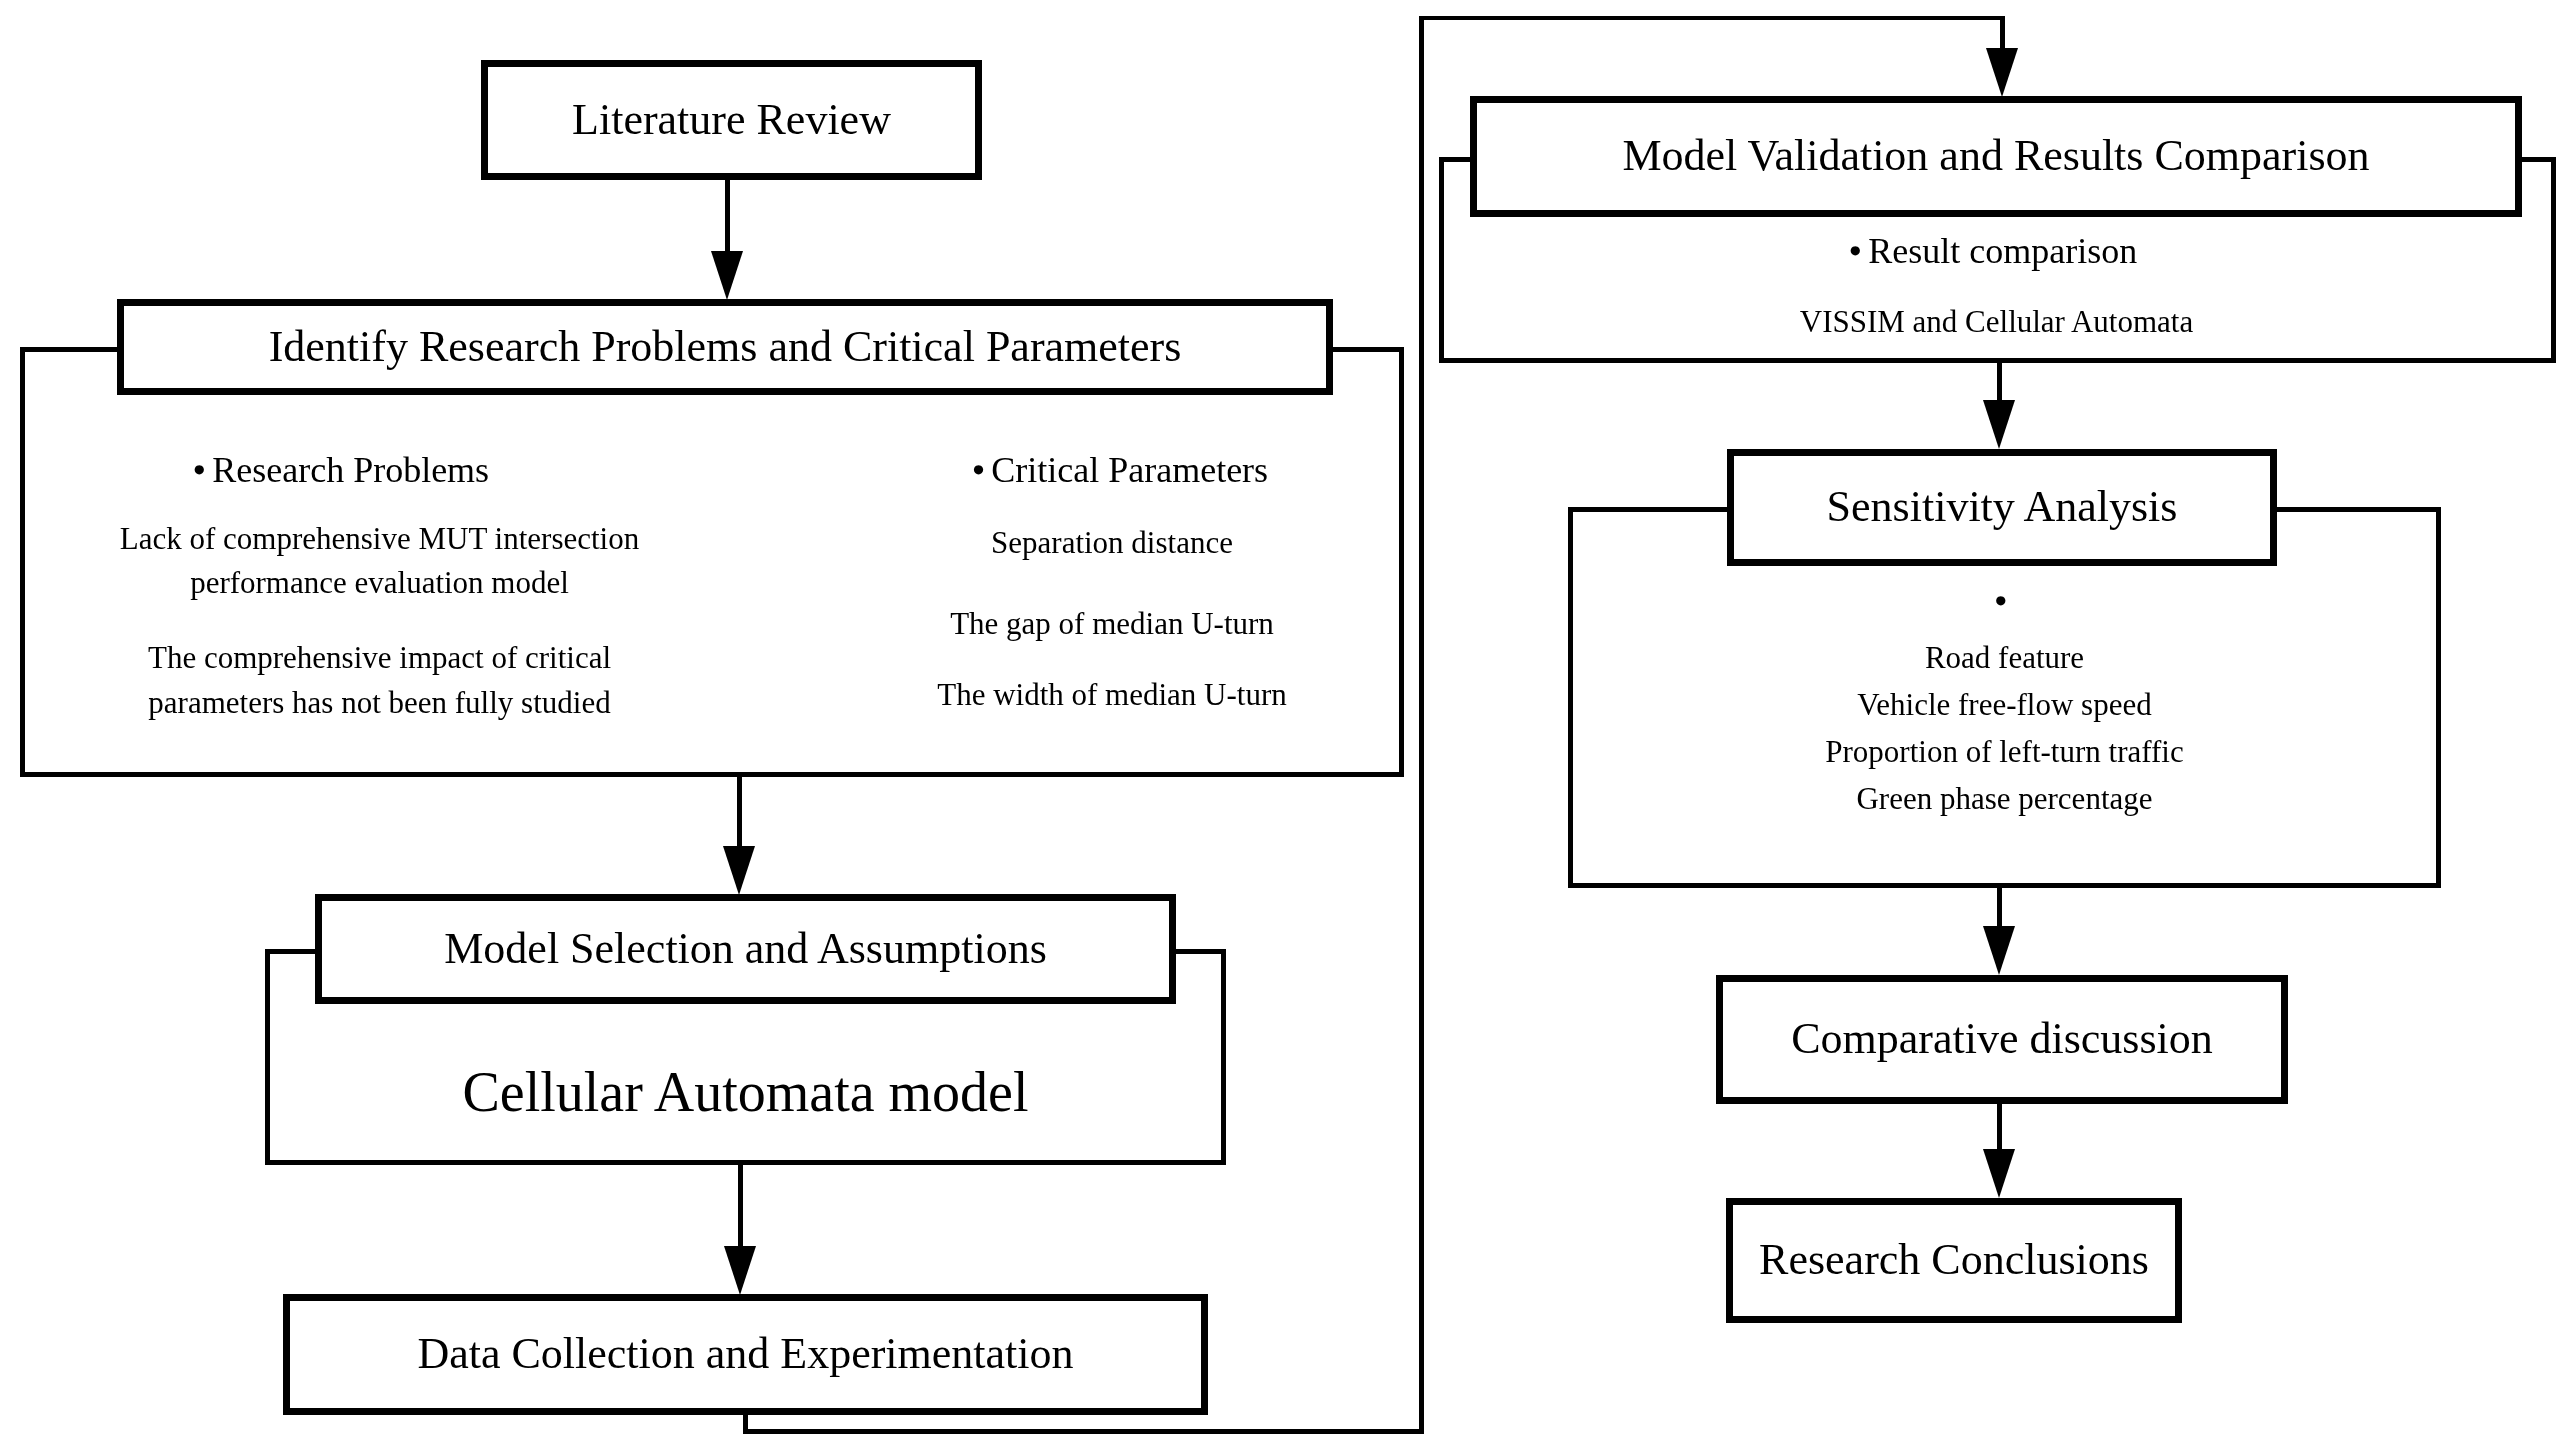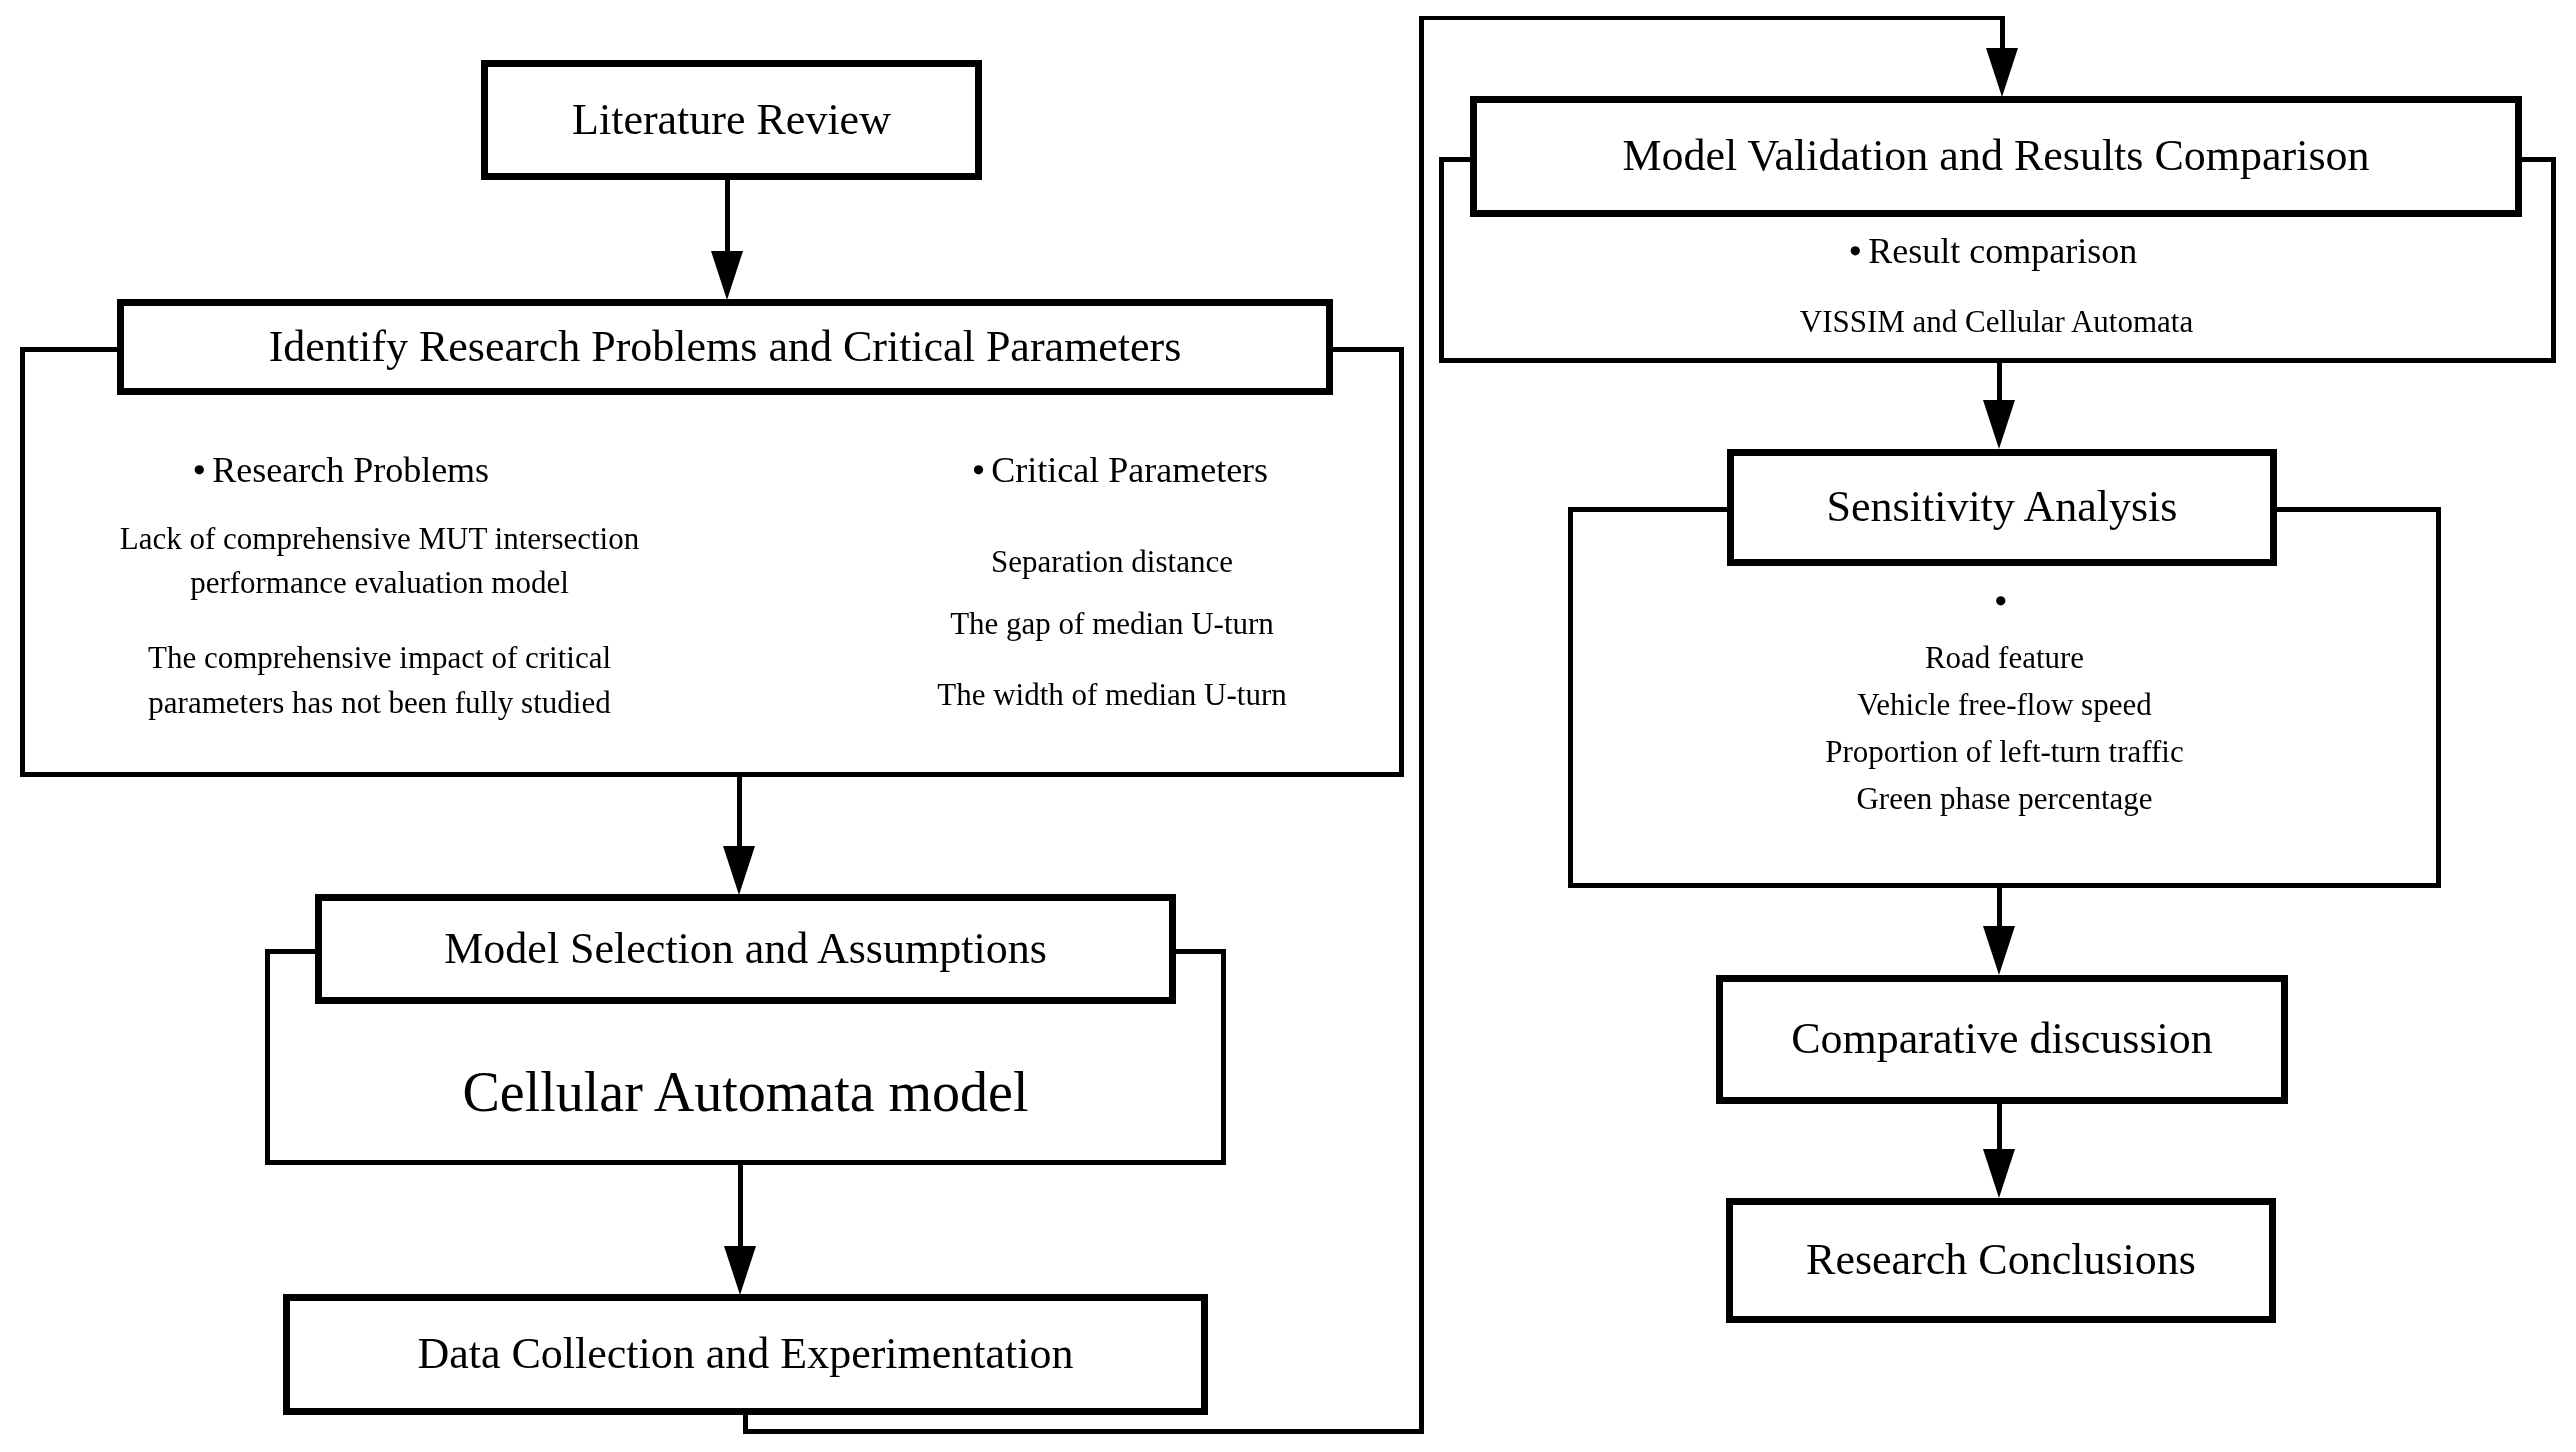--- a/index.html
+++ b/index.html
@@ -62,21 +62,21 @@
   <div class="tline" style="left:27px;top:583px;width:705px;">performance evaluation model</div>
 
   <div class="tline" style="left:27px;top:658px;width:705px;">The comprehensive impact of critical</div>
   <div class="tline" style="left:27px;top:703px;width:705px;">parameters has not been fully studied</div>
 
   <div class="heading" style="left:846px;top:470px;width:548px;">
     <span class="bullet">●</span>
     <span>Critical Parameters</span>
   </div>
 
-  <div class="tline" style="left:799px;top:562px;width:626px;">Separation distance</div>
+  <div class="tline" style="left:799px;top:543px;width:626px;">Separation distance</div>
   <div class="tline" style="left:799px;top:624px;width:626px;">The gap of median U-turn</div>
   <div class="tline" style="left:799px;top:695px;width:626px;">The width of median U-turn</div>
 
   <div class="stem" style="left:737px;top:777px;height:72px;"></div>
   <div class="ahead" style="left:723px;top:846px;"></div>
 
   <div class="group" style="left:265px;top:949px;width:961px;height:216px;"></div>
 
   <div class="node title" style="left:315px;top:894px;width:861px;height:110px;text-align:center;">
     <span>Model Selection and Assumptions</span>
@@ -132,18 +132,18 @@
   <div class="stem" style="left:1997px;top:888px;height:40px;"></div>
   <div class="ahead" style="left:1983px;top:926px;"></div>
 
   <div class="node title" style="left:1716px;top:975px;width:572px;height:129px;">
     <span>Comparative discussion</span>
   </div>
 
   <div class="stem" style="left:1997px;top:1104px;height:47px;"></div>
   <div class="ahead" style="left:1983px;top:1149px;"></div>
 
-  <div class="node title" style="left:1726px;top:1198px;width:550px;height:125px;text-align:center;">
+  <div class="node title" style="left:1726px;top:1198px;width:456px;height:125px;text-align:center;">
     <span>Research Conclusions</span>
   </div>
 
 </div>
 
 
 </body></html>

